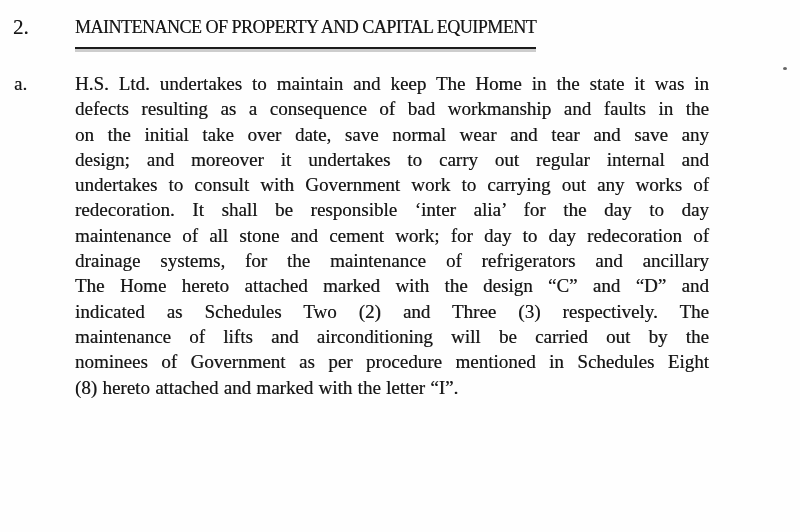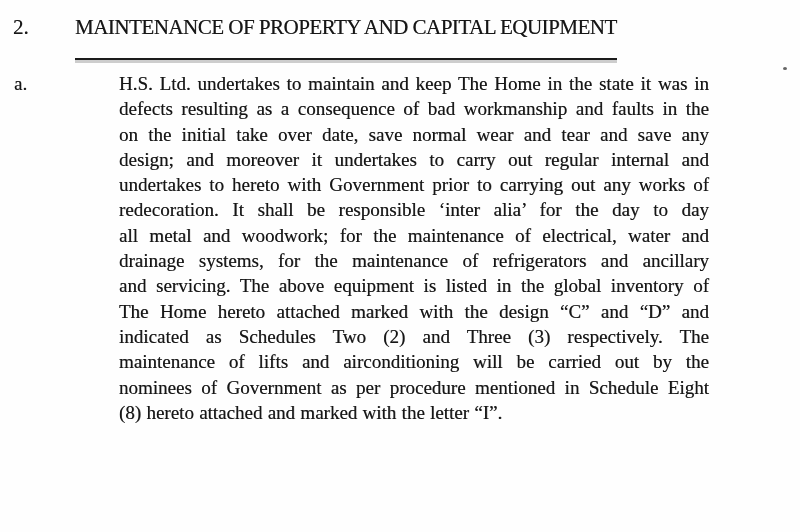--- a/index.html
+++ b/index.html
@@ -24,26 +24,26 @@
     position: absolute;
     left: 13px;
     top: 14px;
     font-size: 21px;
     line-height: 26px;
   }
   .heading-title {
     position: absolute;
     left: 75px;
     top: 14px;
-    font-size: 21px;
+    font-size: 18px;
     line-height: 26px;
     letter-spacing: -0.5px;
     white-space: nowrap;
     border-bottom: 2px solid #1c1c1c;
-    padding-bottom: 18px;
+    padding-bottom: 7px;
     
     box-shadow: 0 3px 0 0 rgba(30,30,30,0.22);
   }
   .item-marker {
     position: absolute;
     left: 14px;
     top: 71px;
     font-size: 19px;
     line-height: 25.3px;
   }
@@ -52,21 +52,20 @@
     left: 75px;
     top: 71px;
     width: 634px;
     font-size: 19px;
     line-height: 25.3px;
   }
   .line {
     text-align: justify;
     text-align-last: justify;
     word-spacing: 0.5px;
-    margin-left: 44px;
   }
   .line.last {
     text-align: justify;
     text-align-last: left;
   }
   .artifact-dot {
     position: absolute;
     left: 783px;
     top: 67px;
     width: 4px;
@@ -85,27 +84,26 @@
 
   <span class="heading-title ink">MAINTENANCE OF PROPERTY AND CAPITAL EQUIPMENT</span>
 
   <span class="item-marker ink">a.</span>
 
   <div class="para ink">
     <div class="line">H.S. Ltd. undertakes to maintain and keep The Home in the state it was in</div>
     <div class="line">defects resulting as a consequence of bad workmanship and faults in the</div>
     <div class="line">on the initial take over date, save normal wear and tear and save any</div>
     <div class="line">design; and moreover it undertakes to carry out regular internal and</div>
-    <div class="line">undertakes to hereto with Government prior to carrying out any works of</div>
+    <div class="line">undertakes to consult with Government work to carrying out any works of</div>
     <div class="line">redecoration.  It shall be responsible ‘inter alia’ for the day to day</div>
-    <div class="line">all metal and woodwork; for the maintenance of electrical, water and</div>
+    <div class="line">maintenance of all stone and cement work; for day to day redecoration of</div>
     <div class="line">drainage systems, for the maintenance of refrigerators and ancillary</div>
-    <div class="line">and servicing.  The above equipment is listed in the global inventory of</div>
     <div class="line">The Home hereto attached marked with the design “C” and “D” and</div>
     <div class="line">indicated as Schedules Two (2) and Three (3) respectively.  The</div>
     <div class="line">maintenance of lifts and airconditioning will be carried out by the</div>
-    <div class="line">nominees of Government as per procedure mentioned in Schedule Eight</div>
+    <div class="line">nominees of Government as per procedure mentioned in Schedules Eight</div>
     <div class="line last">(8) hereto attached and marked with the letter “I”.</div>
   </div>
 
   <div class="artifact-dot"></div>
 
 </div>
 
 </body></html>

